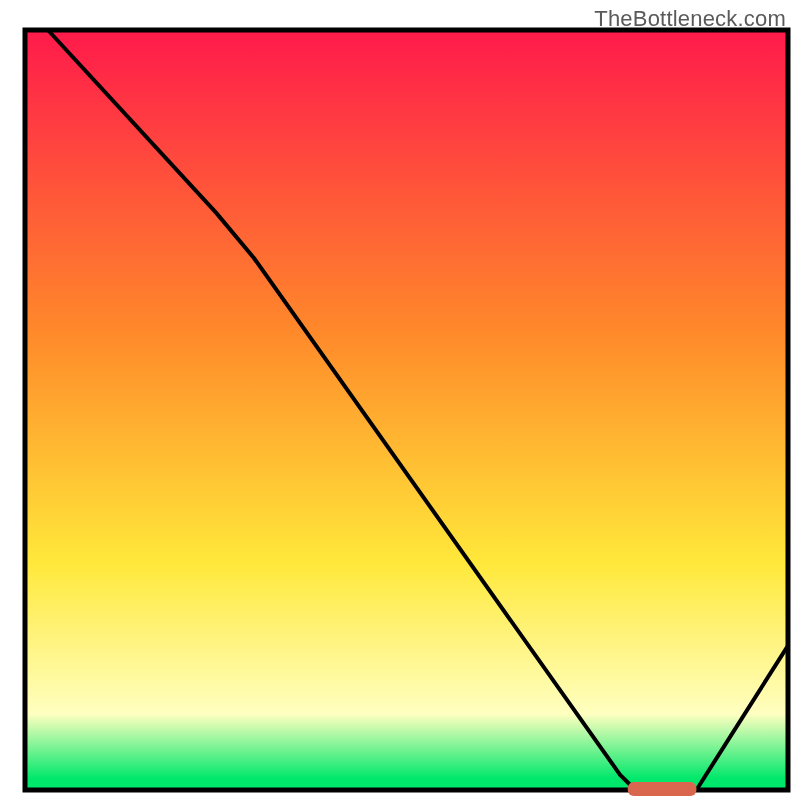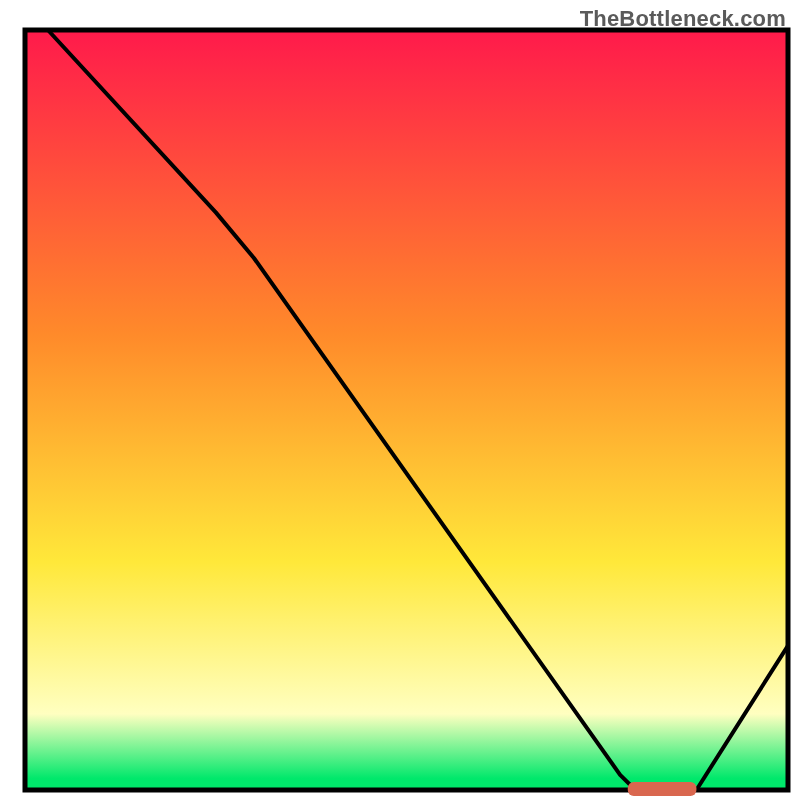--- a/index.html
+++ b/index.html
@@ -13,21 +13,21 @@
   .container {
     position: relative;
     width: 800px;
     height: 800px;
   }
   .watermark {
     position: absolute;
     top: 6px;
     right: 14px;
     font-size: 22px;
-    font-weight: 700;
+    font-weight: 400;
     color: #5a5a5a;
     z-index: 10;
     letter-spacing: 0.2px;
     margin-left: 10px;
   }
   svg.chart {
     position: absolute;
     left: 0;
     top: 0;
     width: 800px;

